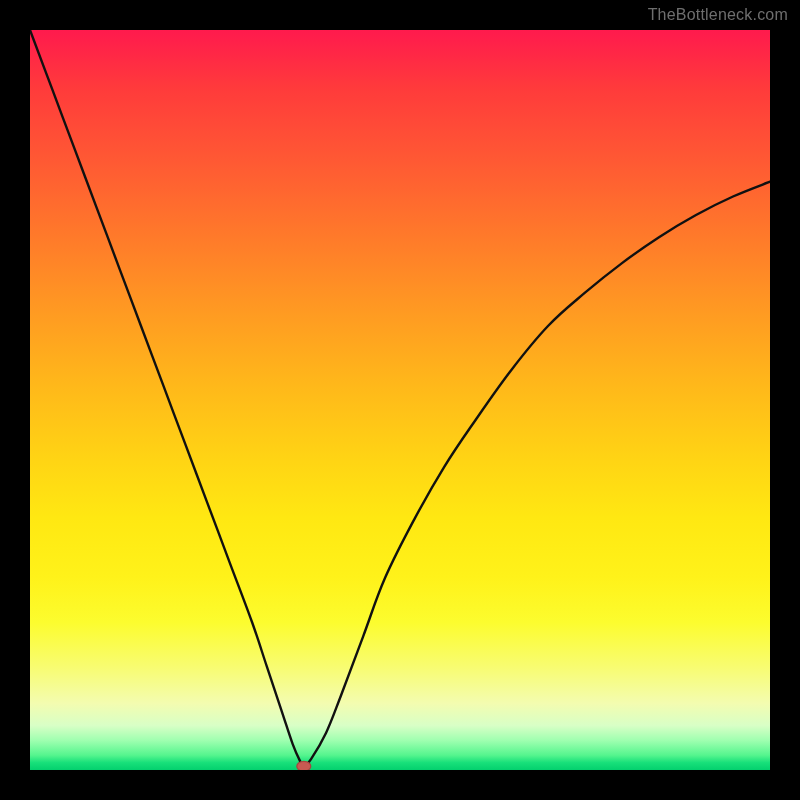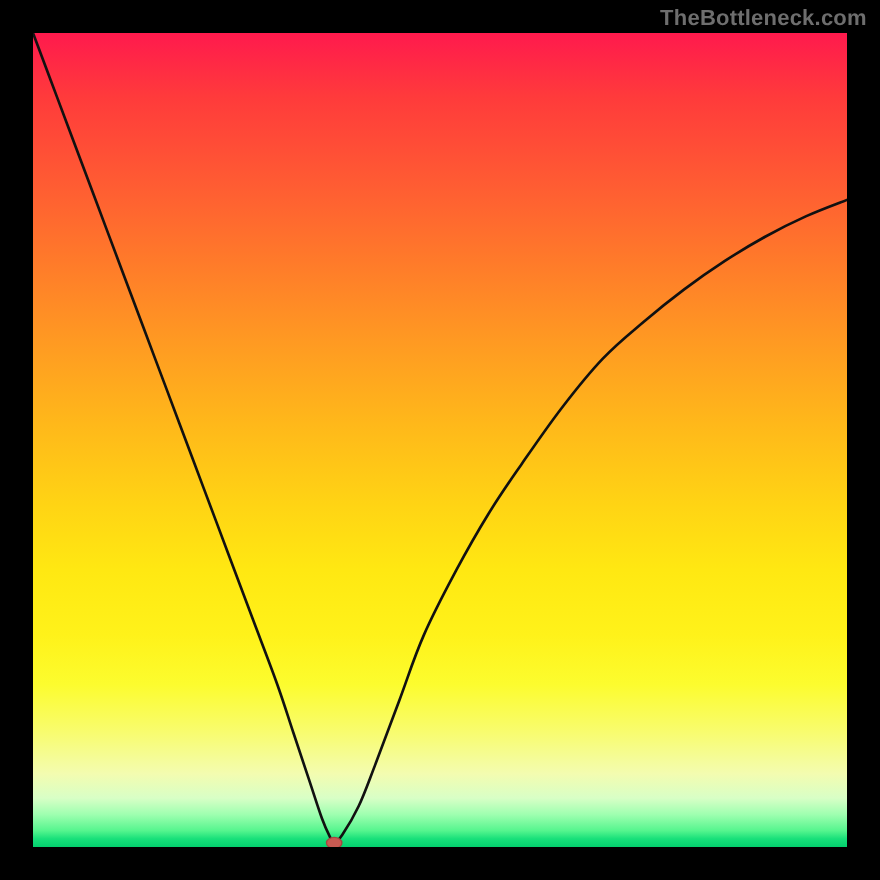--- a/index.html
+++ b/index.html
@@ -48,23 +48,23 @@
     left: 0;
     top: 0;
     width: 740px;
     height: 740px;
   }
   .watermark {
     position: absolute;
     top: 6px;
     right: 12px;
     color: #6e6e6e;
-    font-size: 20px;
+    font-size: 16px;
     letter-spacing: 0.2px;
-    font-weight: 700;
+    font-weight: 400;
   }
 </style>
 </head>
 <body>
 
 <div class="frame">
   <div class="plot-area">
     <svg viewBox="0 0 740 740" preserveAspectRatio="none">
       <path id="curve-path" fill="none" stroke="#111111" stroke-width="2.4" stroke-linejoin="round" stroke-linecap="round" d="M 0.00 0.00 C 4.00 10.66, 14.21 37.89, 22.20 59.20 C 30.19 80.51, 36.41 97.09, 44.40 118.40 C 52.39 139.71, 58.61 156.29, 66.60 177.60 C 74.59 198.91, 80.81 215.49, 88.80 236.80 C 96.79 258.11, 103.01 274.69, 111.00 296.00 C 118.99 317.31, 125.21 333.89, 133.20 355.20 C 141.19 376.51, 147.41 393.09, 155.40 414.40 C 163.39 435.71, 169.61 452.29, 177.60 473.60 C 185.59 494.91, 191.81 511.49, 199.80 532.80 C 207.79 554.11, 215.34 573.35, 222.00 592.00 C 228.66 610.65, 231.47 620.42, 236.80 636.40 C 242.13 652.38, 246.94 666.81, 251.60 680.80 C 256.26 694.79, 259.37 705.04, 262.70 714.10 C 266.03 723.16, 268.10 727.12, 270.10 731.12 C 272.10 735.12, 271.80 736.70, 273.80 736.30 C 275.80 735.90, 277.20 734.89, 281.20 728.90 C 285.20 722.91, 290.67 714.32, 296.00 703.00 C 301.33 691.68, 304.14 683.32, 310.80 666.00 C 317.46 648.68, 325.01 628.11, 333.00 606.80 C 340.99 585.49, 345.88 568.91, 355.20 547.60 C 364.52 526.29, 374.14 508.38, 384.80 488.40 C 395.46 468.42, 403.74 453.92, 414.40 436.60 C 425.06 419.28, 432.01 409.52, 444.00 392.20 C 455.99 374.88, 467.68 357.72, 481.00 340.40 C 494.32 323.08, 504.68 309.99, 518.00 296.00 C 531.32 282.01, 541.68 274.02, 555.00 262.70 C 568.32 251.38, 578.68 243.09, 592.00 233.10 C 605.32 223.11, 615.68 215.86, 629.00 207.20 C 642.32 198.54, 652.68 192.33, 666.00 185.00 C 679.32 177.67, 689.68 172.49, 703.00 166.50 C 716.32 160.51, 733.34 154.36, 740.00 151.70"></path>
       <ellipse id="min-marker" rx="7" ry="5" fill="#c85a52" stroke="#a6463f" stroke-width="1.2" cx="273.80" cy="736.30"></ellipse>

